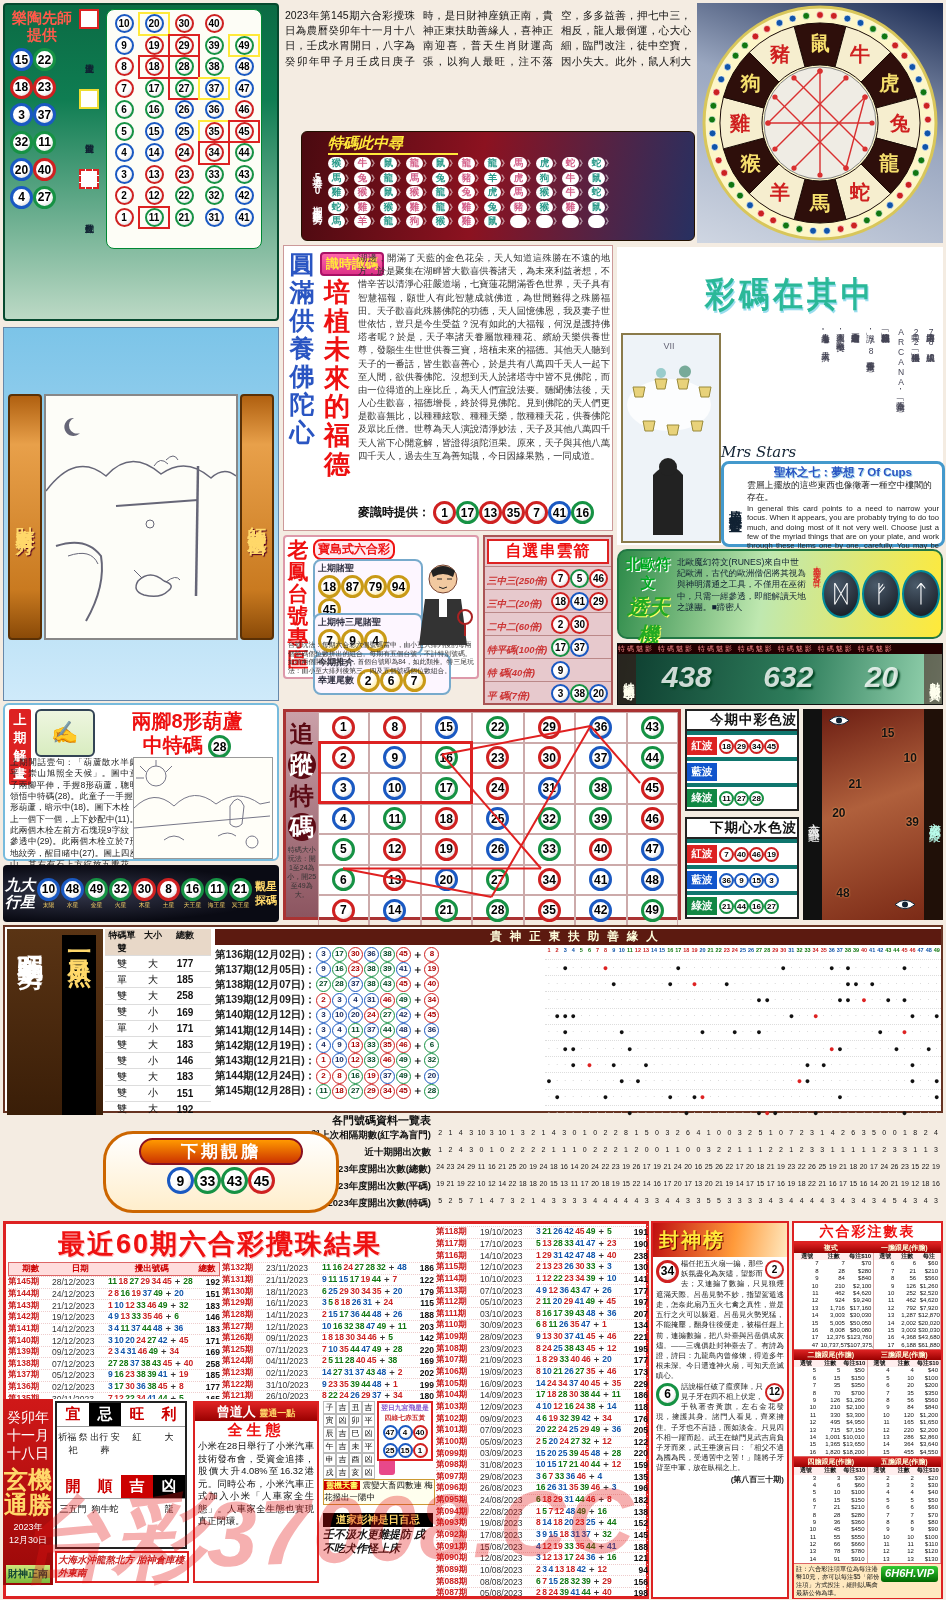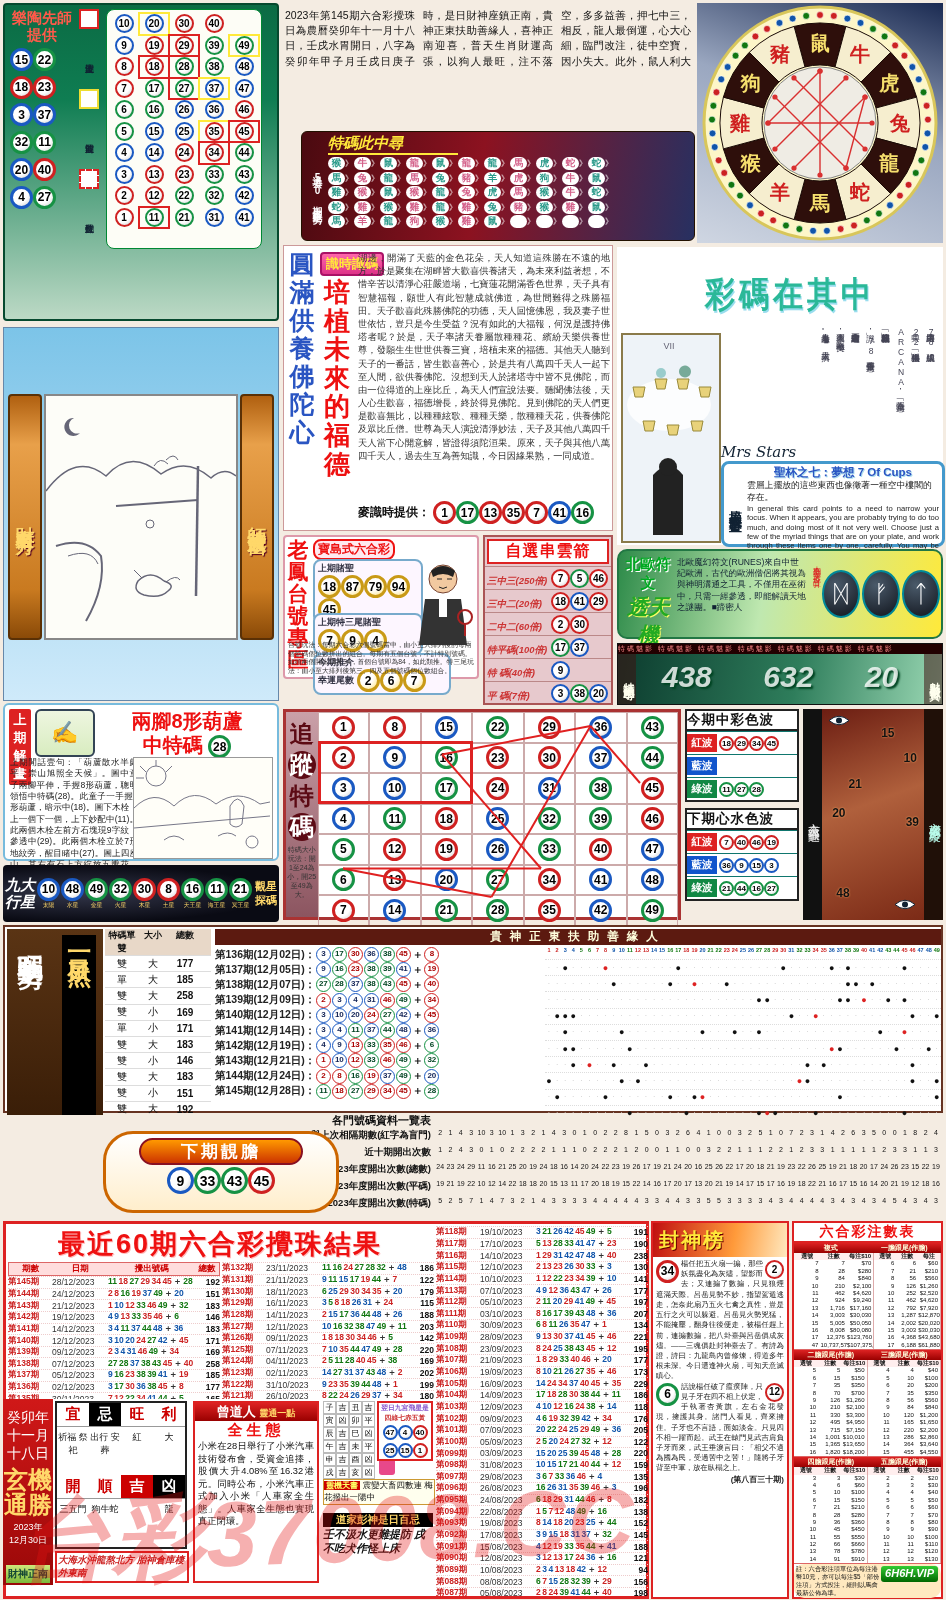--- a/index.html
+++ b/index.html
@@ -167,22 +167,22 @@
   .ch-vt span{display:block;font-size:24px;font-weight:bold;color:#5c0a14;}
   .ch-vt .alt{color:#fff;background:#5c0a14;border-radius:50%;width:28px;height:28px;line-height:28px;margin:1px auto;}
   .ch-note{font-size:7px;color:#333;margin-top:4px;line-height:1.3;}
   .ch-gridwrap{position:relative;flex:1;}
   .ch-row{display:flex;}
   .ch-cell{width:49.5px;height:28.5px;border:.5px solid #caa;display:flex;align-items:center;justify-content:center;}
   .ch-redbox{position:absolute;border:3px solid #d22;pointer-events:none;}
   
   .waves .wbox{background:#fff;border:2px solid #222;margin-bottom:6px;}
   .waves{left:685px;top:709px;width:114px;height:211px;}
-  .wb-title{font-weight:bold;font-size:13.5px;text-align:left;border-bottom:2px solid #222;letter-spacing:1px;}
-  .wb-row{display:flex;align-items:center;min-height:22px;border-top:1px solid #0f766e;}
+  .wb-title{font-weight:bold;font-size:13.5px;text-align:right;border-bottom:2px solid #222;letter-spacing:1px;}
+  .wb-row{display:flex;align-items:center;min-height:22px;border-top:4px solid #0f766e;}
   .wb-chip{width:30px;text-align:center;color:#fff;font-weight:bold;font-size:10.5px;padding:2px 0;margin-right:2px;}
   .chip-r{background:#d22;} .chip-b{background:#15c;} .chip-g{background:#184;}
   
   .skyeye{left:803px;top:709px;width:140px;height:211px;display:flex;background:#000;}
   .se-vt{width:19px;color:#eee;font-size:12px;text-align:center;padding-top:6px;background:#111;}
   .se-vt.right{color:#bfe;background:#201008;}
   .se-main{position:relative;flex:1;background:linear-gradient(160deg,#6b1d12,#b0603c 45%,#7b2a16);}
   .se-n{position:absolute;font-weight:bold;color:#111;font-size:12px;text-shadow:0 0 2px #fa6;}
   .se-eye{position:absolute;width:22px;height:11px;}
   
@@ -268,21 +268,21 @@
   .betting{left:792px;top:1221px;width:151px;height:378px;background:#fff;border:2px solid #d22;font-size:6px;}
   .bet-title{color:#e11;font-weight:bold;font-size:14px;text-align:center;border-bottom:2px solid #d22;letter-spacing:2px;}
   .bet-band{border-bottom:1px solid #d66;}
   .bet-bandhd{display:flex;}
   .bet-bandhd b{flex:1;background:linear-gradient(#d22,#900);color:#ffd;font-size:7px;text-align:center;}
   .bet-cols{display:flex;}
   .bet-tbl{flex:1;border-right:.5px solid #daa;}
   .bet-tr{display:flex;height:7.4px;line-height:7.4px;}
   .bet-tr span{flex:1;text-align:right;padding-right:2px;overflow:hidden;}
   .bet-tr.hd span{font-weight:bold;background:#fee;text-align:center;padding:0;}
-  .bet-note{font-size:6.3px;padding:1px 2px;line-height:1.25;background:#ffe9c0;border-radius:10px;}
+  .bet-note{font-size:6.3px;padding:1px 2px;line-height:1.25;background:#ffe9c0;}
   .bet-logo{float:right;background:linear-gradient(#3c3,#060);color:#fff;font-weight:bold;font-style:italic;
         font-size:11px;padding:1px 4px;border-radius:3px;margin:1px;}
   
   .wm{position:absolute;left:18px;top:1468px;width:700px;font-size:92px;font-weight:bold;color:#e3111155;
         font-style:italic;transform:rotate(-2deg);letter-spacing:2px;pointer-events:none;z-index:9;white-space:nowrap;}
 </style>
 </head>
 <body>
 
 <div class="page">

